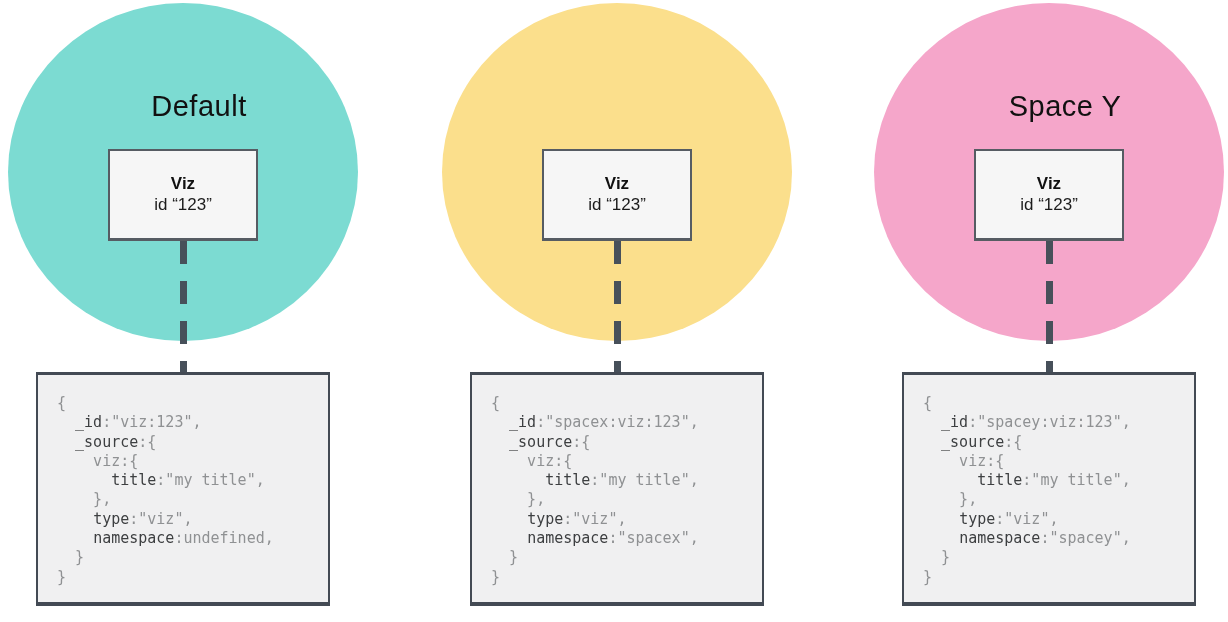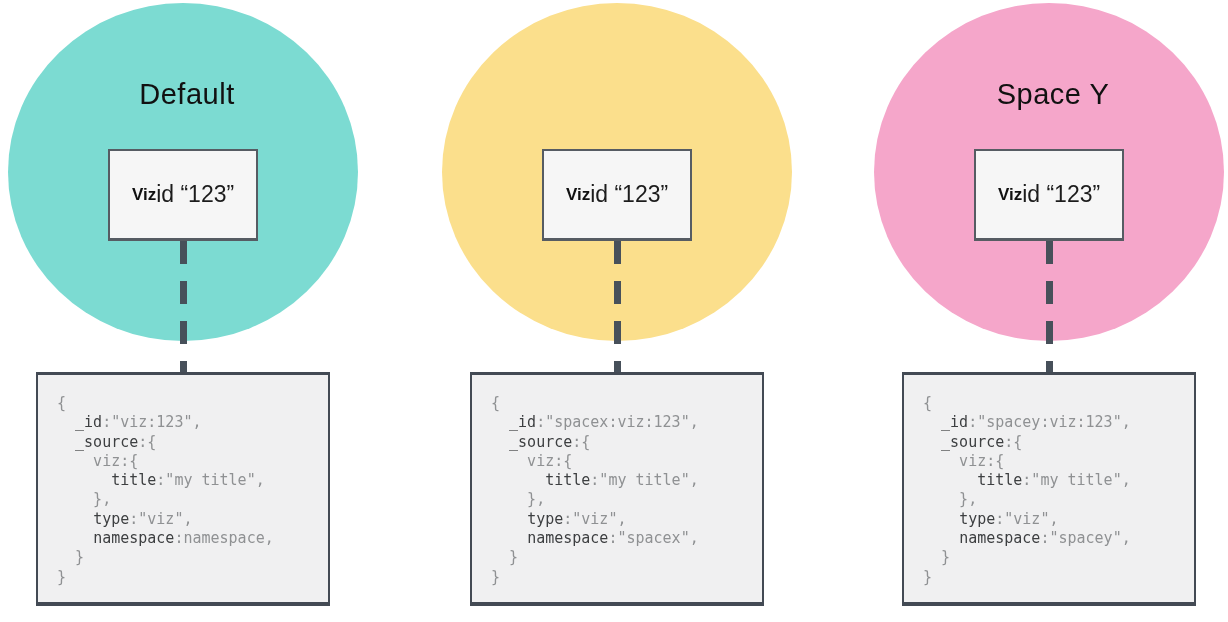--- a/index.html
+++ b/index.html
@@ -31,50 +31,51 @@
     top: 3px;
     width: 350px;
     height: 338px;
     border-radius: 50%;
   }
   .space-title {
     position: absolute;
     left: 0;
     top: 74px;
     width: 366px;
-    margin: 4px;
+    margin: 16px;
     text-align: center;
     font-size: 29px;
     font-weight: 400;
     color: #111111;
     letter-spacing: 0.5px;
   }
   .viz-box {
     position: absolute;
     left: 108px;
     top: 149px;
     width: 150px;
     height: 92px;
     box-sizing: border-box;
     background: #f6f6f6;
     border: 2px solid #565c63;
     border-bottom-width: 3px;
     display: flex;
+    flex-direction: column;
     align-items: center;
     justify-content: center;
     text-align: center;
   }
   .viz-name {
     font-size: 17px;
     font-weight: 700;
     color: #111111;
     line-height: 20px;
   }
   .viz-id {
-    font-size: 23px;
+    font-size: 17px;
     font-weight: 400;
     color: #1c1c1c;
     line-height: 21px;
   }
   .connector {
     position: absolute;
     left: 180px;
     top: 241px;
     width: 7px;
     height: 134px;
@@ -126,21 +127,21 @@
     </div>
     <div class="connector"></div>
     <div class="code-box">
         <div class="code-line"><span class="tok-p">{</span></div>
         <div class="code-line"><span class="tok-p">  </span><span class="tok-k">_id</span><span class="tok-p">:"viz:123",</span></div>
         <div class="code-line"><span class="tok-p">  </span><span class="tok-k">_source</span><span class="tok-p">:{</span></div>
         <div class="code-line"><span class="tok-p">    viz:{</span></div>
         <div class="code-line"><span class="tok-p">      </span><span class="tok-k">title</span><span class="tok-p">:"my title",</span></div>
         <div class="code-line"><span class="tok-p">    },</span></div>
         <div class="code-line"><span class="tok-p">    </span><span class="tok-k">type</span><span class="tok-p">:"viz",</span></div>
-        <div class="code-line"><span class="tok-p">    </span><span class="tok-k">namespace</span><span class="tok-p">:namespace,</span></div>
+        <div class="code-line"><span class="tok-p">    </span><span class="tok-k">namespace</span><span class="tok-p">:undefined,</span></div>
         <div class="code-line"><span class="tok-p">  }</span></div>
         <div class="code-line"><span class="tok-p">}</span></div>
       </div>
   </section>
 
   <section class="column col2">
     <div class="circle" style="background-color: rgb(251, 223, 140);"></div>
     <div class="viz-box">
       <div class="viz-name">Viz</div>
       <div class="viz-id">id “123”</div>

